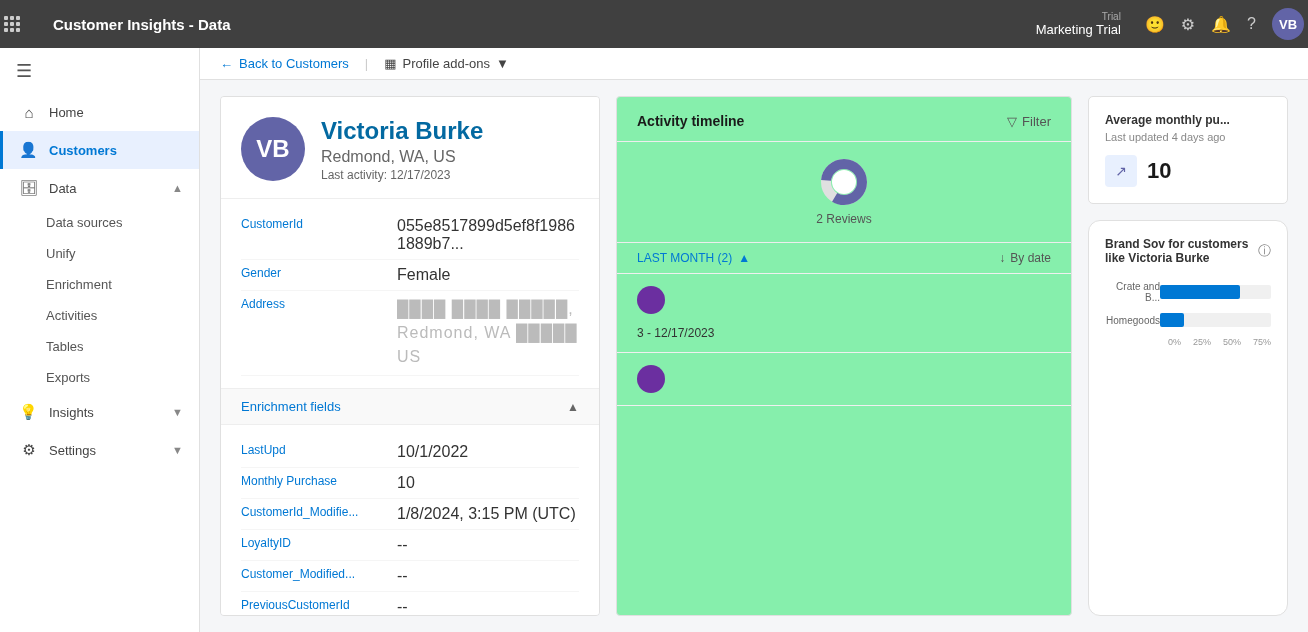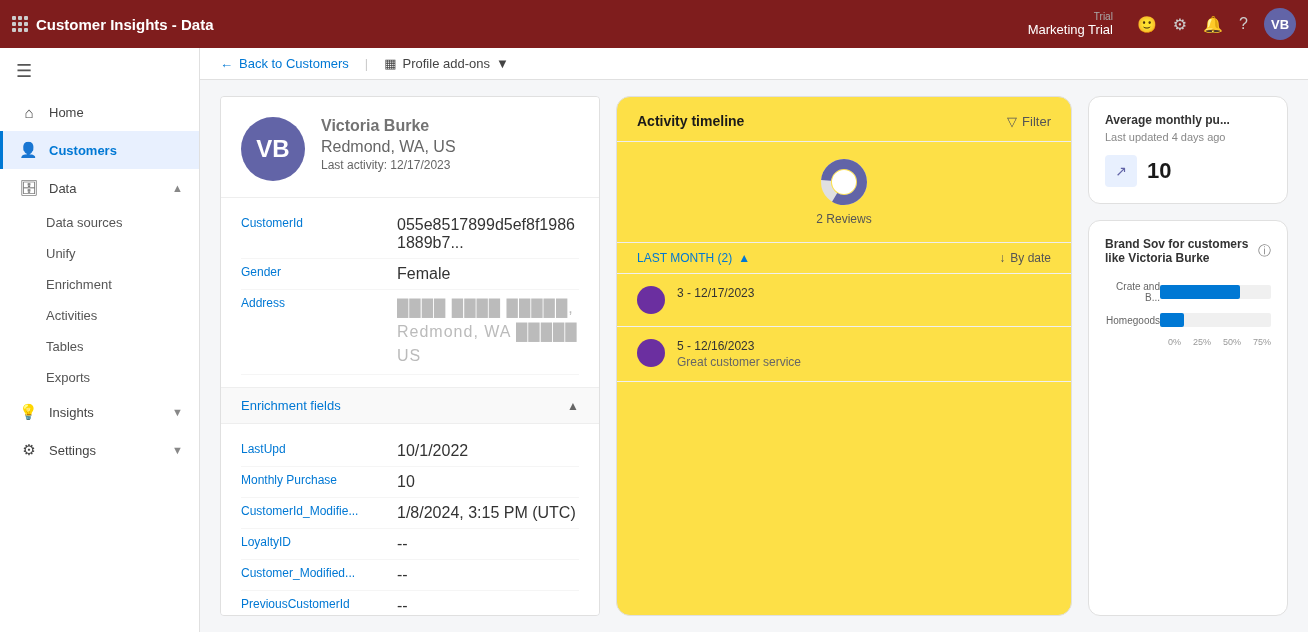--- a/index.html
+++ b/index.html
@@ -1,26 +1,26 @@
 <!DOCTYPE html>
 <html><head>
   <meta charset="utf-8">
   <style>
     * { box-sizing: border-box; margin: 0; padding: 0; }
     body { font-family: 'Segoe UI', Arial, sans-serif; background: #f5f5f5; font-size: 13px; color: #333; display: flex; flex-direction: column; height: 632px; overflow: hidden; }
 
     
     .topnav {
-      background: #7f1d1d;
+      background: #404040;
       color: #fff;
       height: 48px;
       display: flex;
       align-items: center;
-      padding: 0 12px;
-      gap: 0;
+      padding: 0 4px;
+      gap: 25px;
       flex-shrink: 0;
     }
     .topnav-grid-icon { cursor: pointer; display: flex; align-items: center; gap: 2px; flex-wrap: wrap; width: 16px; height: 16px; }
     .topnav-grid-icon span { width: 4px; height: 4px; background: #ccc; display: block; border-radius: 1px; }
     .topnav-app-title { font-size: 15px; font-weight: 600; color: #fff; flex: 1; margin-left: 8px; }
     .topnav-icons { display: flex; align-items: center; gap: 16px; }
     .topnav-icon-btn { background: none; border: none; color: #ccc; cursor: pointer; font-size: 16px; display: flex; align-items: center; }
     .topnav-trial-block { display: flex; flex-direction: column; align-items: flex-end; margin-right: 8px; }
     .topnav-trial-label { font-size: 10px; color: #aaa; }
     .topnav-trial-name { font-size: 13px; color: #fff; font-weight: 500; }
@@ -112,21 +112,21 @@
       display: flex; align-items: flex-start; gap: 16px;
       padding: 20px 20px 16px;
       border-bottom: 1px solid #eee;
     }
     .profile-avatar {
       width: 64px; height: 64px; border-radius: 50%;
       background: #6264a7; color: #fff;
       display: flex; align-items: center; justify-content: center;
       font-size: 24px; font-weight: 700; flex-shrink: 0;
     }
-    .profile-info .profile-name { font-size: 16px; font-weight: 600; color: #737373; }
+    .profile-info .profile-name { font-size: 24px; font-weight: 600; color: #0369a1; }
     .profile-info .profile-location { font-size: 16px; color: #666; margin-top: 3px; }
     .profile-info .profile-activity { font-size: 12px; color: #666; margin-top: 2px; }
 
     .field-section { padding: 12px 20px; }
     .field-row { display: flex; align-items: flex-start; padding: 6px 0; border-bottom: 1px solid #f5f5f5; gap: 16px; }
     .field-label { width: 140px; color: #0078d4; font-size: 12px; flex-shrink: 0; }
     .field-value { color: #333; font-size: 16px; word-break: break-all; }
     .field-value.blurred { color: #ccc; letter-spacing: 1px; }
 
     .section-header {
@@ -136,22 +136,22 @@
       border-top: 1px solid #eee;
       border-bottom: 1px solid #eee;
       cursor: pointer;
     }
     .section-header-title { color: #0078d4; font-size: 13px; font-weight: 500; }
     .section-chevron { color: #666; font-size: 12px; }
 
     
     .middle-panel {
       flex: 1;
-      background: #fde047;
-      border-radius: 14px;
+      background: #86efac;
+      border-radius: 4px;
       border: 1px solid #e0e0e0;
       overflow-y: auto;
       min-width: 280px;
     }
 
     .activity-timeline-header {
       display: flex; align-items: center; justify-content: space-between;
       padding: 16px 20px 12px;
       border-bottom: 1px solid #eee;
     }
@@ -170,20 +170,21 @@
       padding: 8px 20px;
       border-bottom: 1px solid #f0f0f0;
     }
     .period-label { display: flex; align-items: center; gap: 6px; font-size: 12px; color: #0078d4; font-weight: 500; cursor: pointer; }
     .sort-btn { display: flex; align-items: center; gap: 5px; background: none; border: none; cursor: pointer; color: #555; font-size: 12px; }
 
     .activity-item {
       display: flex; align-items: flex-start; gap: 12px;
       padding: 12px 20px;
       border-bottom: 1px solid #f0f0f0;
+      flex-direction: column;
     }
     .activity-dot {
       width: 28px; height: 28px; border-radius: 50%;
       background: #6264a7; flex-shrink: 0;
       display: flex; align-items: center; justify-content: center;
       color: #fff; font-size: 11px;
     }
     .activity-content .activity-date { font-size: 12px; color: #333; font-weight: 500; }
     .activity-content .activity-desc { font-size: 12px; color: #666; margin-top: 2px; }
 
@@ -191,21 +192,21 @@
     .right-panel {
       width: 200px;
       flex-shrink: 0;
       display: flex;
       flex-direction: column;
       gap: 16px;
     }
 
     .insight-card {
       background: #fff;
-      border-radius: 12px;
+      border-radius: 5px;
       border: 1px solid #e0e0e0;
       padding: 16px;
     }
     .insight-card-title { font-size: 12px; color: #333; font-weight: 600; margin-bottom: 4px; }
     .insight-card-subtitle { font-size: 11px; color: #888; margin-bottom: 12px; }
     .insight-value-row { display: flex; align-items: center; gap: 10px; }
     .insight-trend-icon {
       width: 32px; height: 32px; background: #e8f0fe;
       border-radius: 4px; display: flex; align-items: center; justify-content: center;
       font-size: 14px; color: #6264a7;
@@ -426,24 +427,20 @@
 
         <div class="activity-item">
           <div class="activity-dot" style="background:#6b2fa0;"></div>
           <div class="activity-content">
             <div class="activity-date">3 - 12/17/2023</div>
           </div>
         </div>
 
         <div class="activity-item">
           <div class="activity-dot" style="background:#6b2fa0;"></div>
-          <div class="activity-content">
-            <div class="activity-date">5 - 12/16/2023</div>
-            <div class="activity-desc">Great customer service</div>
-          </div>
         </div>
 
       </div>
 
       <div class="right-panel">
 
         <div class="insight-card">
           <div class="insight-card-title">Average monthly pu...</div>
           <div class="insight-card-subtitle">Last updated 4 days ago</div>
           <div class="insight-value-row">

